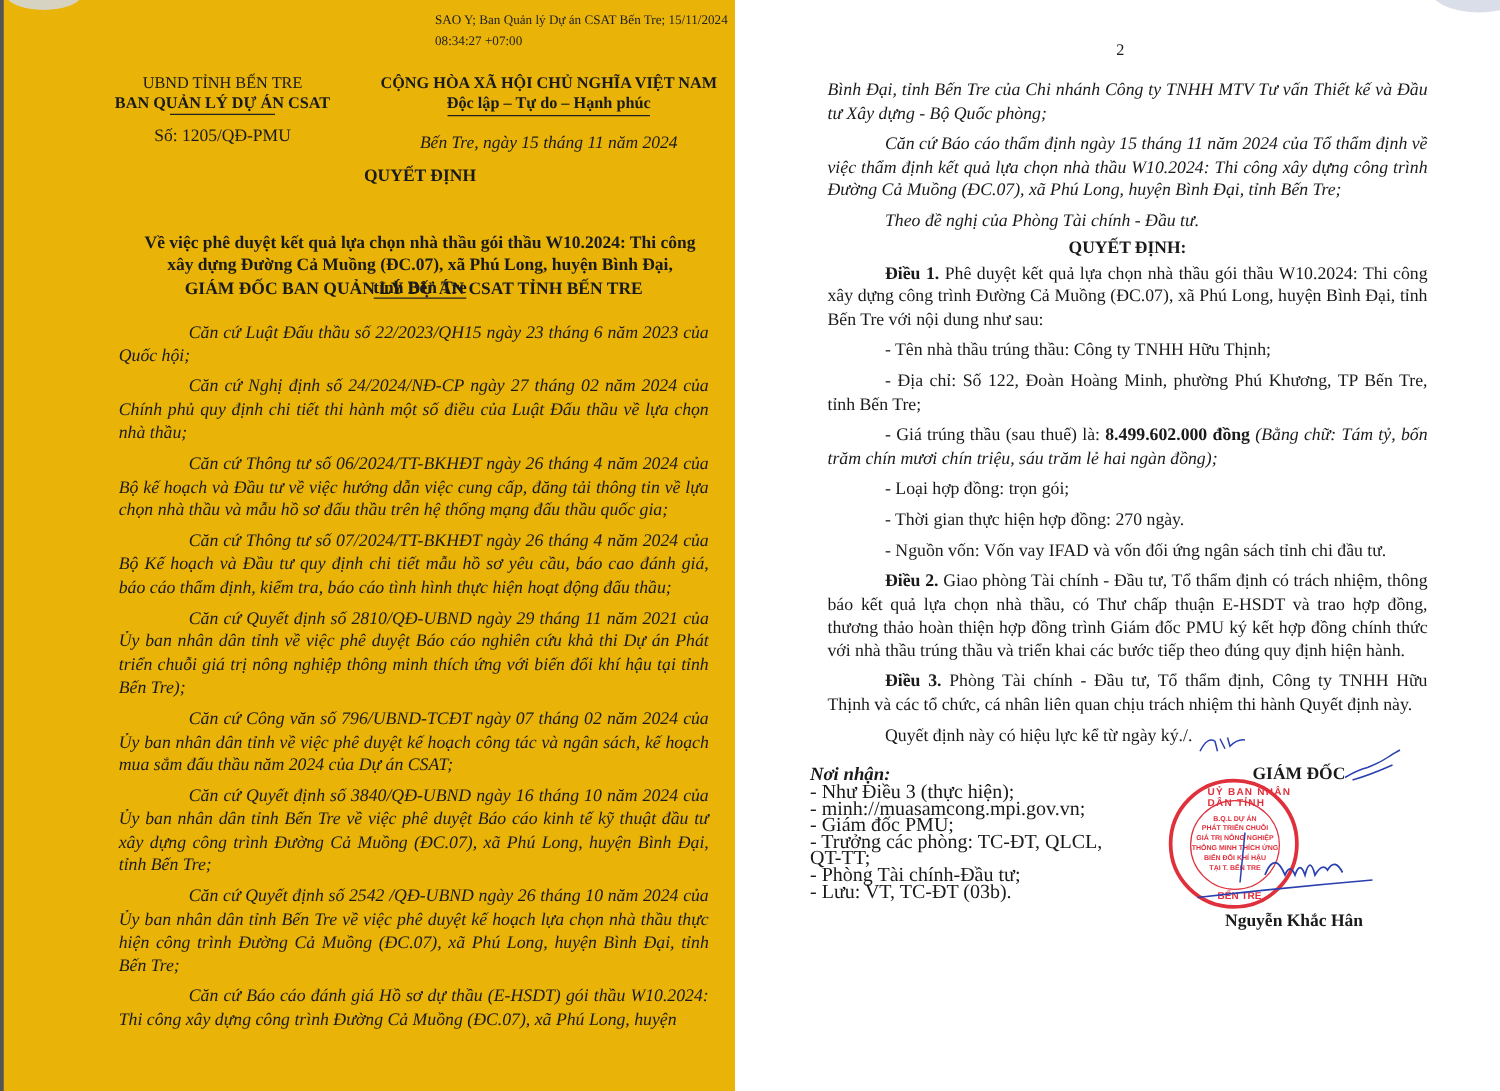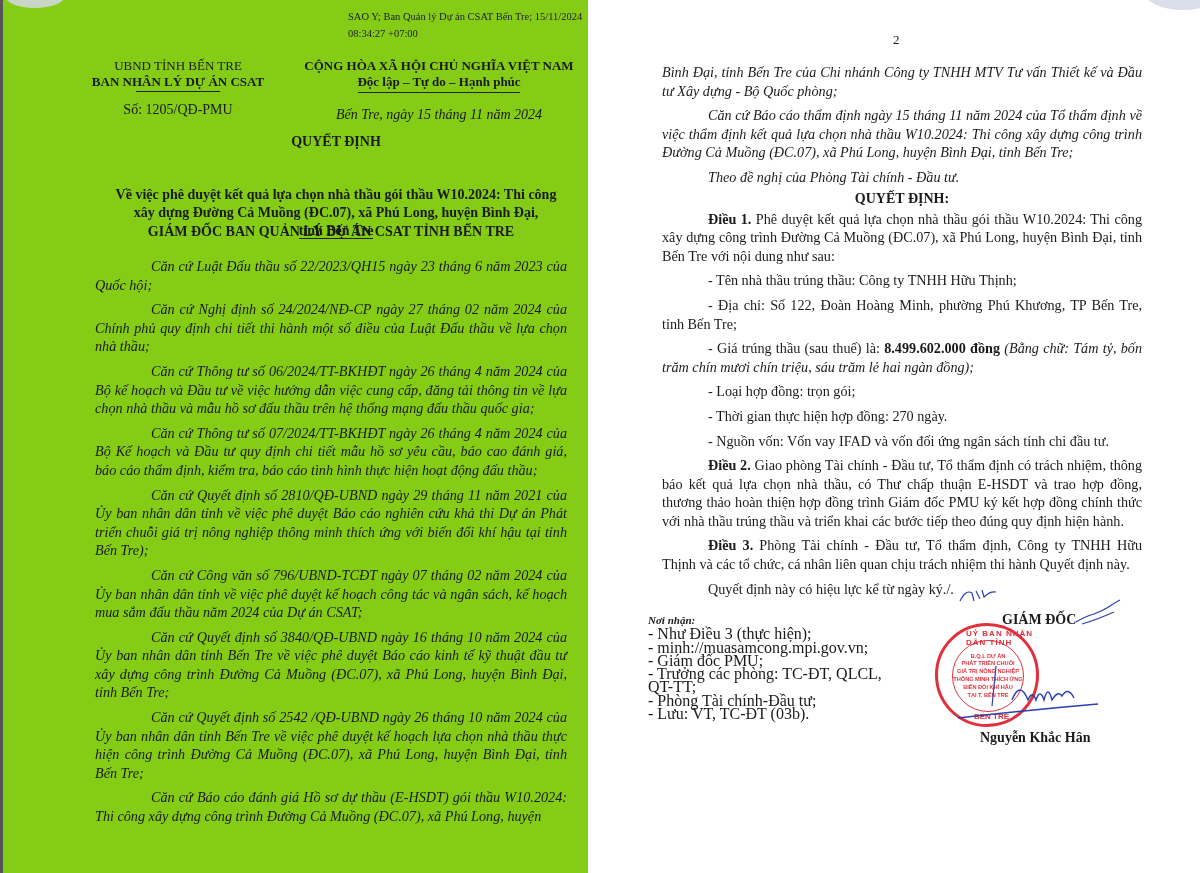--- a/index.html
+++ b/index.html
@@ -6,21 +6,21 @@
   body {
     width: 1200px; height: 873px; overflow: hidden; position: relative;
     background: #ffffff;
     font-family: "Liberation Serif", "DejaVu Serif", serif;
     color: #1a1a1a;
   }
   .page {
     position: absolute; top: 0; height: 873px; overflow: hidden;
   }
   .page-left {
-    left: 0; width: 588px; background: #84cc16;
+    left: 0; width: 588px; background: #eab308;
     border-left: 3px solid #555;
     box-sizing: border-box;
   }
   .page-right {
     left: 588px; width: 612px; background: #ffffff;
   }
   .scan-blob {
     position: absolute; border-radius: 50%;
     background: #d3d8e4; opacity: 0.85;
   }
@@ -66,21 +66,21 @@
 <div class="page page-left">
   <div class="scan-blob" style="left:2px; top:-16px; width:60px; height:24px;"></div>
 
   <div class="abs copy-stamp" style="left:345px; top:8px;">
     <div>SAO Y; Ban Quản lý Dự án CSAT Bến Tre; 15/11/2024</div>
     <div>08:34:27 +07:00</div>
   </div>
 
   <div class="abs hdr-center" style="left:70px; top:58px; width:210px;">
     <div class="f13" style="line-height:16px;">UBND TỈNH BẾN TRE</div>
-    <div class="f13 bold" style="line-height:16px;">BAN NHÂN LÝ DỰ ÁN CSAT</div>
+    <div class="f13 bold" style="line-height:16px;">BAN QUẢN LÝ DỰ ÁN CSAT</div>
     <div style="width:84px; height:1px; background:#222; margin:1px auto 0 auto;"></div>
     <div class="f14" style="margin-top:10px;text-align:center;">Số:  1205/QĐ-PMU</div>
   </div>
 
   <div class="abs hdr-center" style="left:276px; top:58px; width:320px;">
     <div class="f13 bold" style="line-height:16px; white-space:nowrap;">CỘNG HÒA XÃ HỘI CHỦ NGHĨA VIỆT NAM</div>
     <div class="f13 bold" style="line-height:16px;text-align:center;">Độc lập – Tự do – Hạnh phúc</div>
     <div style="width:162px; height:1px; background:#222; margin:2px auto 0 auto;"></div>
     <div class="f14 ital" style="margin-top:14px;">Bến Tre, ngày 15 tháng 11 năm 2024</div>
   </div>
@@ -145,21 +145,21 @@
     <div class="para"><span class="indent" style="width:46px;"></span><span>- Nguồn vốn: Vốn vay IFAD và vốn đối ứng ngân sách tỉnh chi đầu tư.</span></div>
     <div class="gap"></div>
     <div class="para"><span class="indent" style="width:46px;"></span><b>Điều 2.</b><span> Giao phòng Tài chính - Đầu tư, Tổ thẩm định có trách nhiệm, thông báo kết quả lựa chọn nhà thầu, có Thư chấp thuận E-HSDT và trao hợp đồng, thương thảo hoàn thiện hợp đồng trình Giám đốc PMU ký kết hợp đồng chính thức với nhà thầu trúng thầu và triển khai các bước tiếp theo đúng quy định hiện hành.</span></div>
     <div class="gap"></div>
     <div class="para"><span class="indent" style="width:46px;"></span><b>Điều 3.</b><span> Phòng Tài chính - Đầu tư, Tổ thẩm định, Công ty TNHH Hữu Thịnh và các tổ chức, cá nhân liên quan chịu trách nhiệm thi hành Quyết định này.</span></div>
     <div class="gap"></div>
     <div class="para"><span class="indent" style="width:46px;"></span><span>Quyết định này có hiệu lực kể từ ngày ký./.</span></div>
   </div>
 
   <div class="abs" style="left:60px; top:614px; width:260px;">
-    <div class="recipient bold ital" style="font-size:11px;">Nơi nhận:</div>
+    <div class="recipient bold ital" style="font-size:15px;">Nơi nhận:</div>
     <div class="recipient">- Như Điều 3 (thực hiện);</div>
     <div class="recipient">- minh://muasamcong.mpi.gov.vn;</div>
     <div class="recipient">- Giám đốc PMU;</div>
     <div class="recipient">- Trưởng các phòng: TC-ĐT, QLCL, QT-TT;</div>
     <div class="recipient">- Phòng Tài chính-Đầu tư;</div>
     <div class="recipient">- Lưu: VT, TC-ĐT (03b).</div>
   </div>
 
   <svg class="sig" style="left:370px; top:587px;" width="40" height="18">
     <path d="M2 14 Q8 2 14 6 L16 14 M18 4 L22 12 M24 3 L26 10 Q32 4 38 5" stroke="#2a3fb0" stroke-width="1.2" fill="none"></path>

